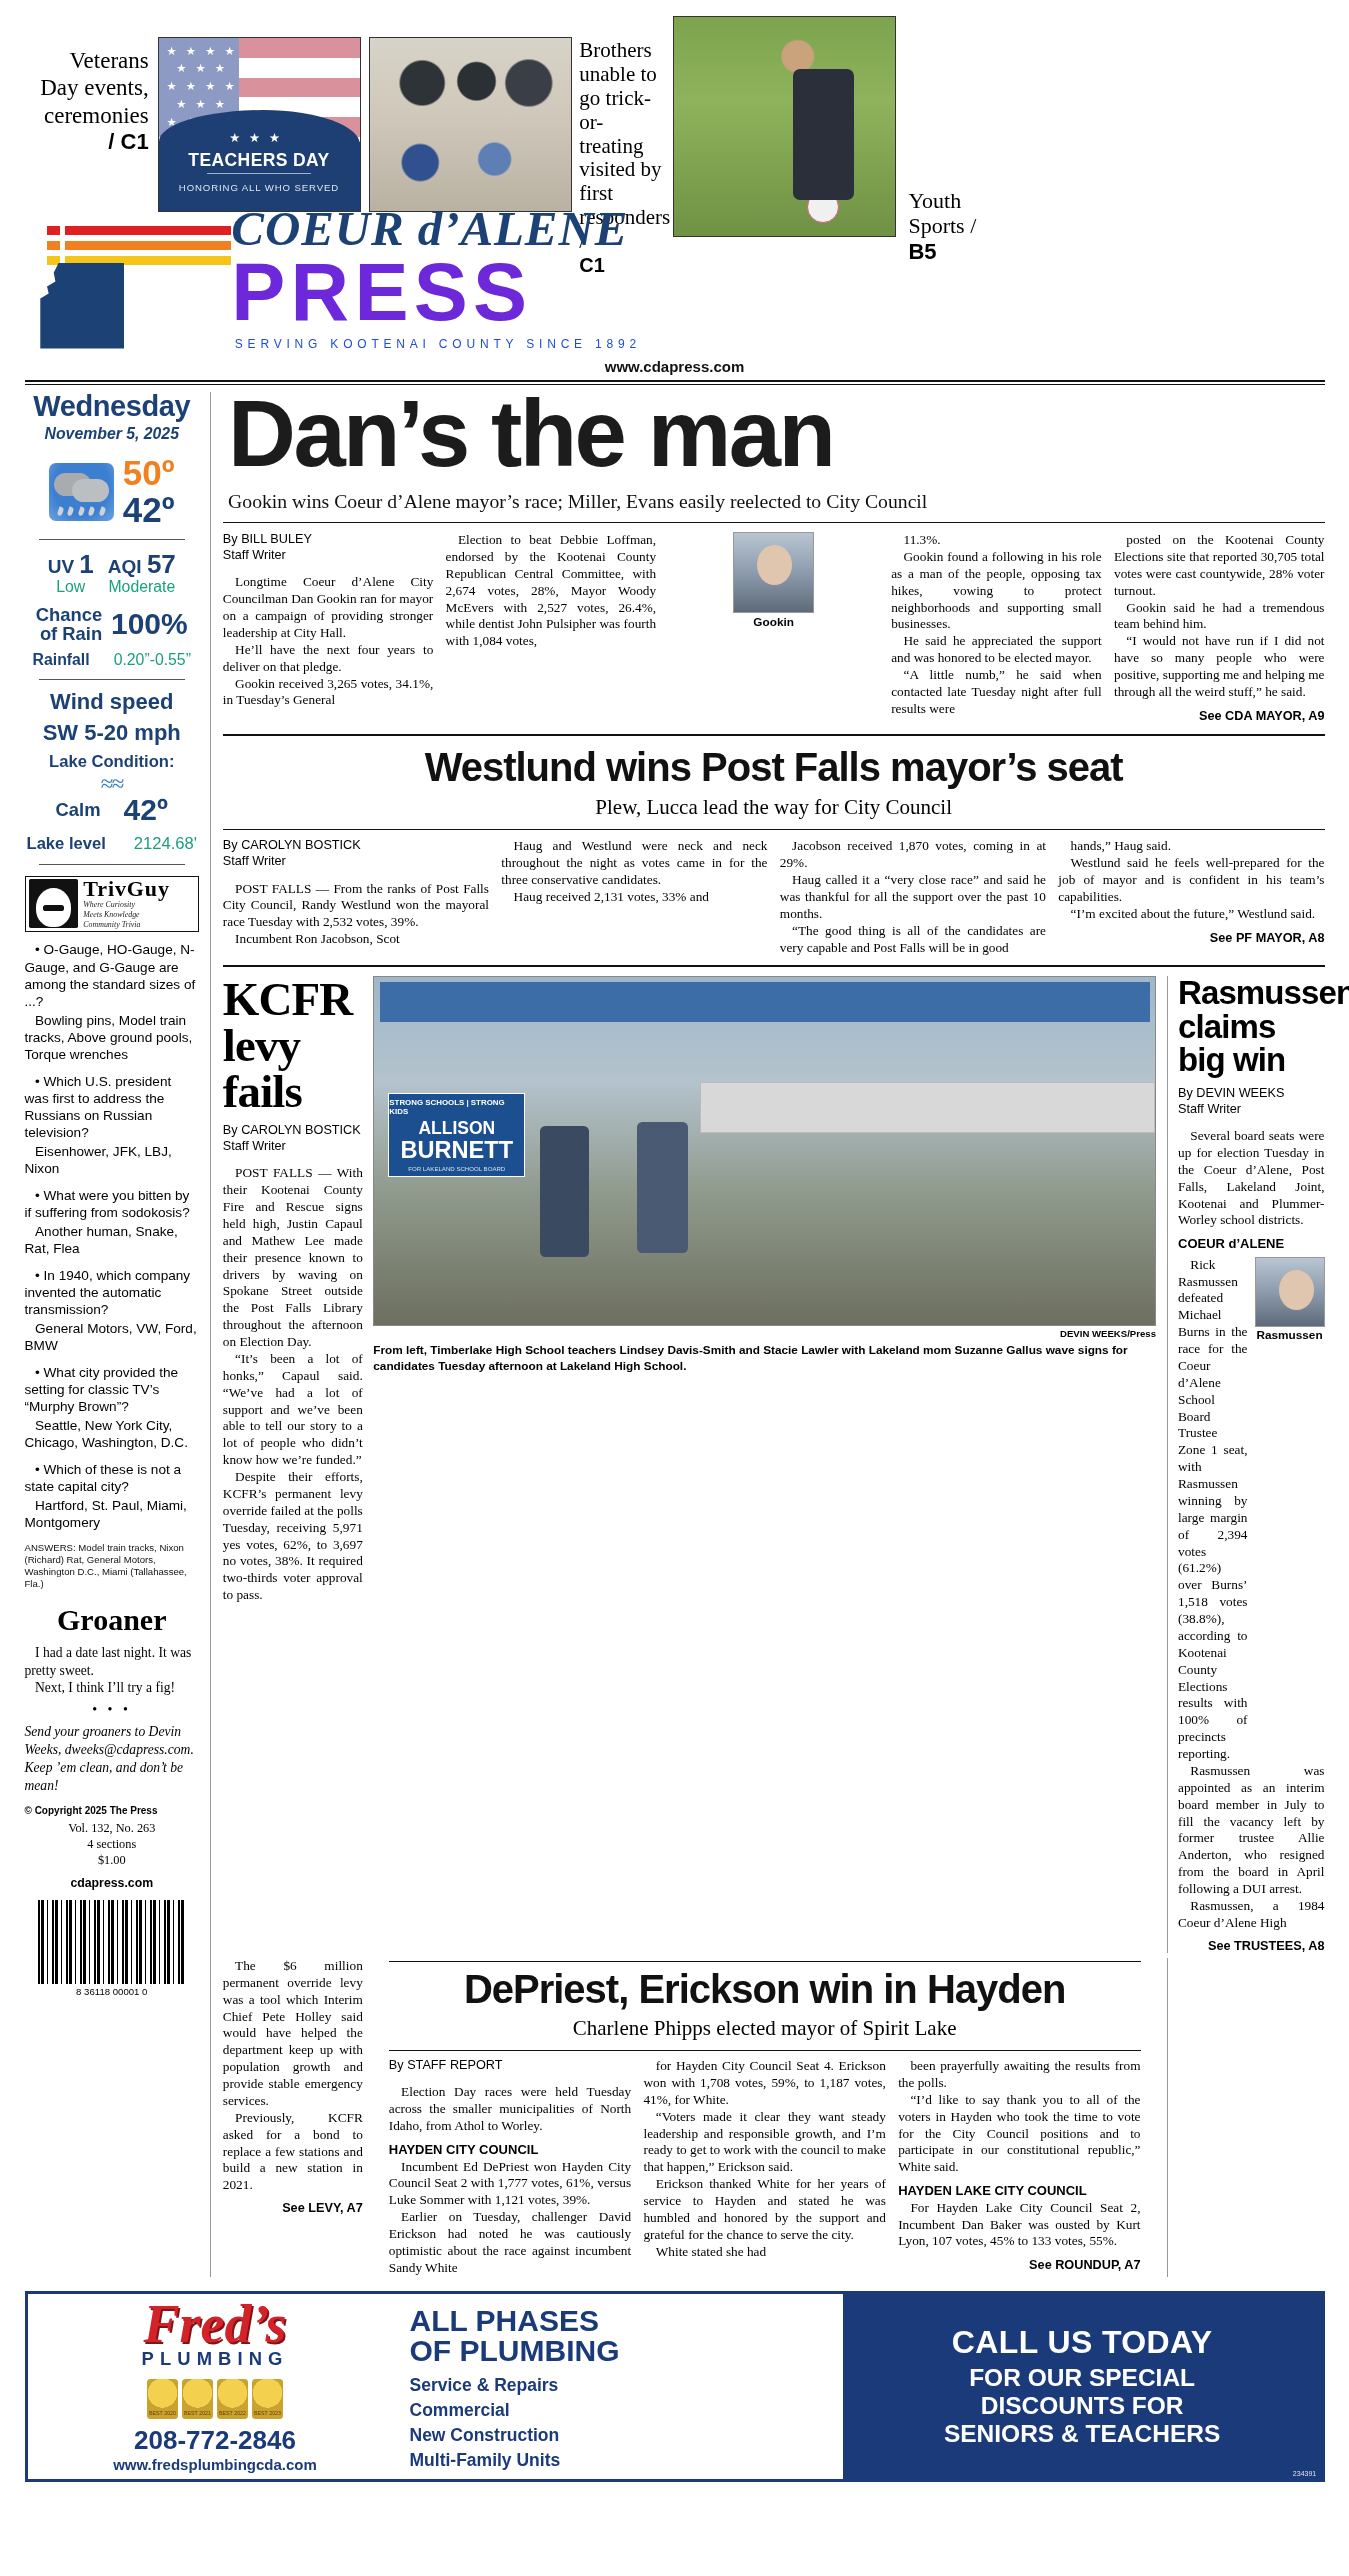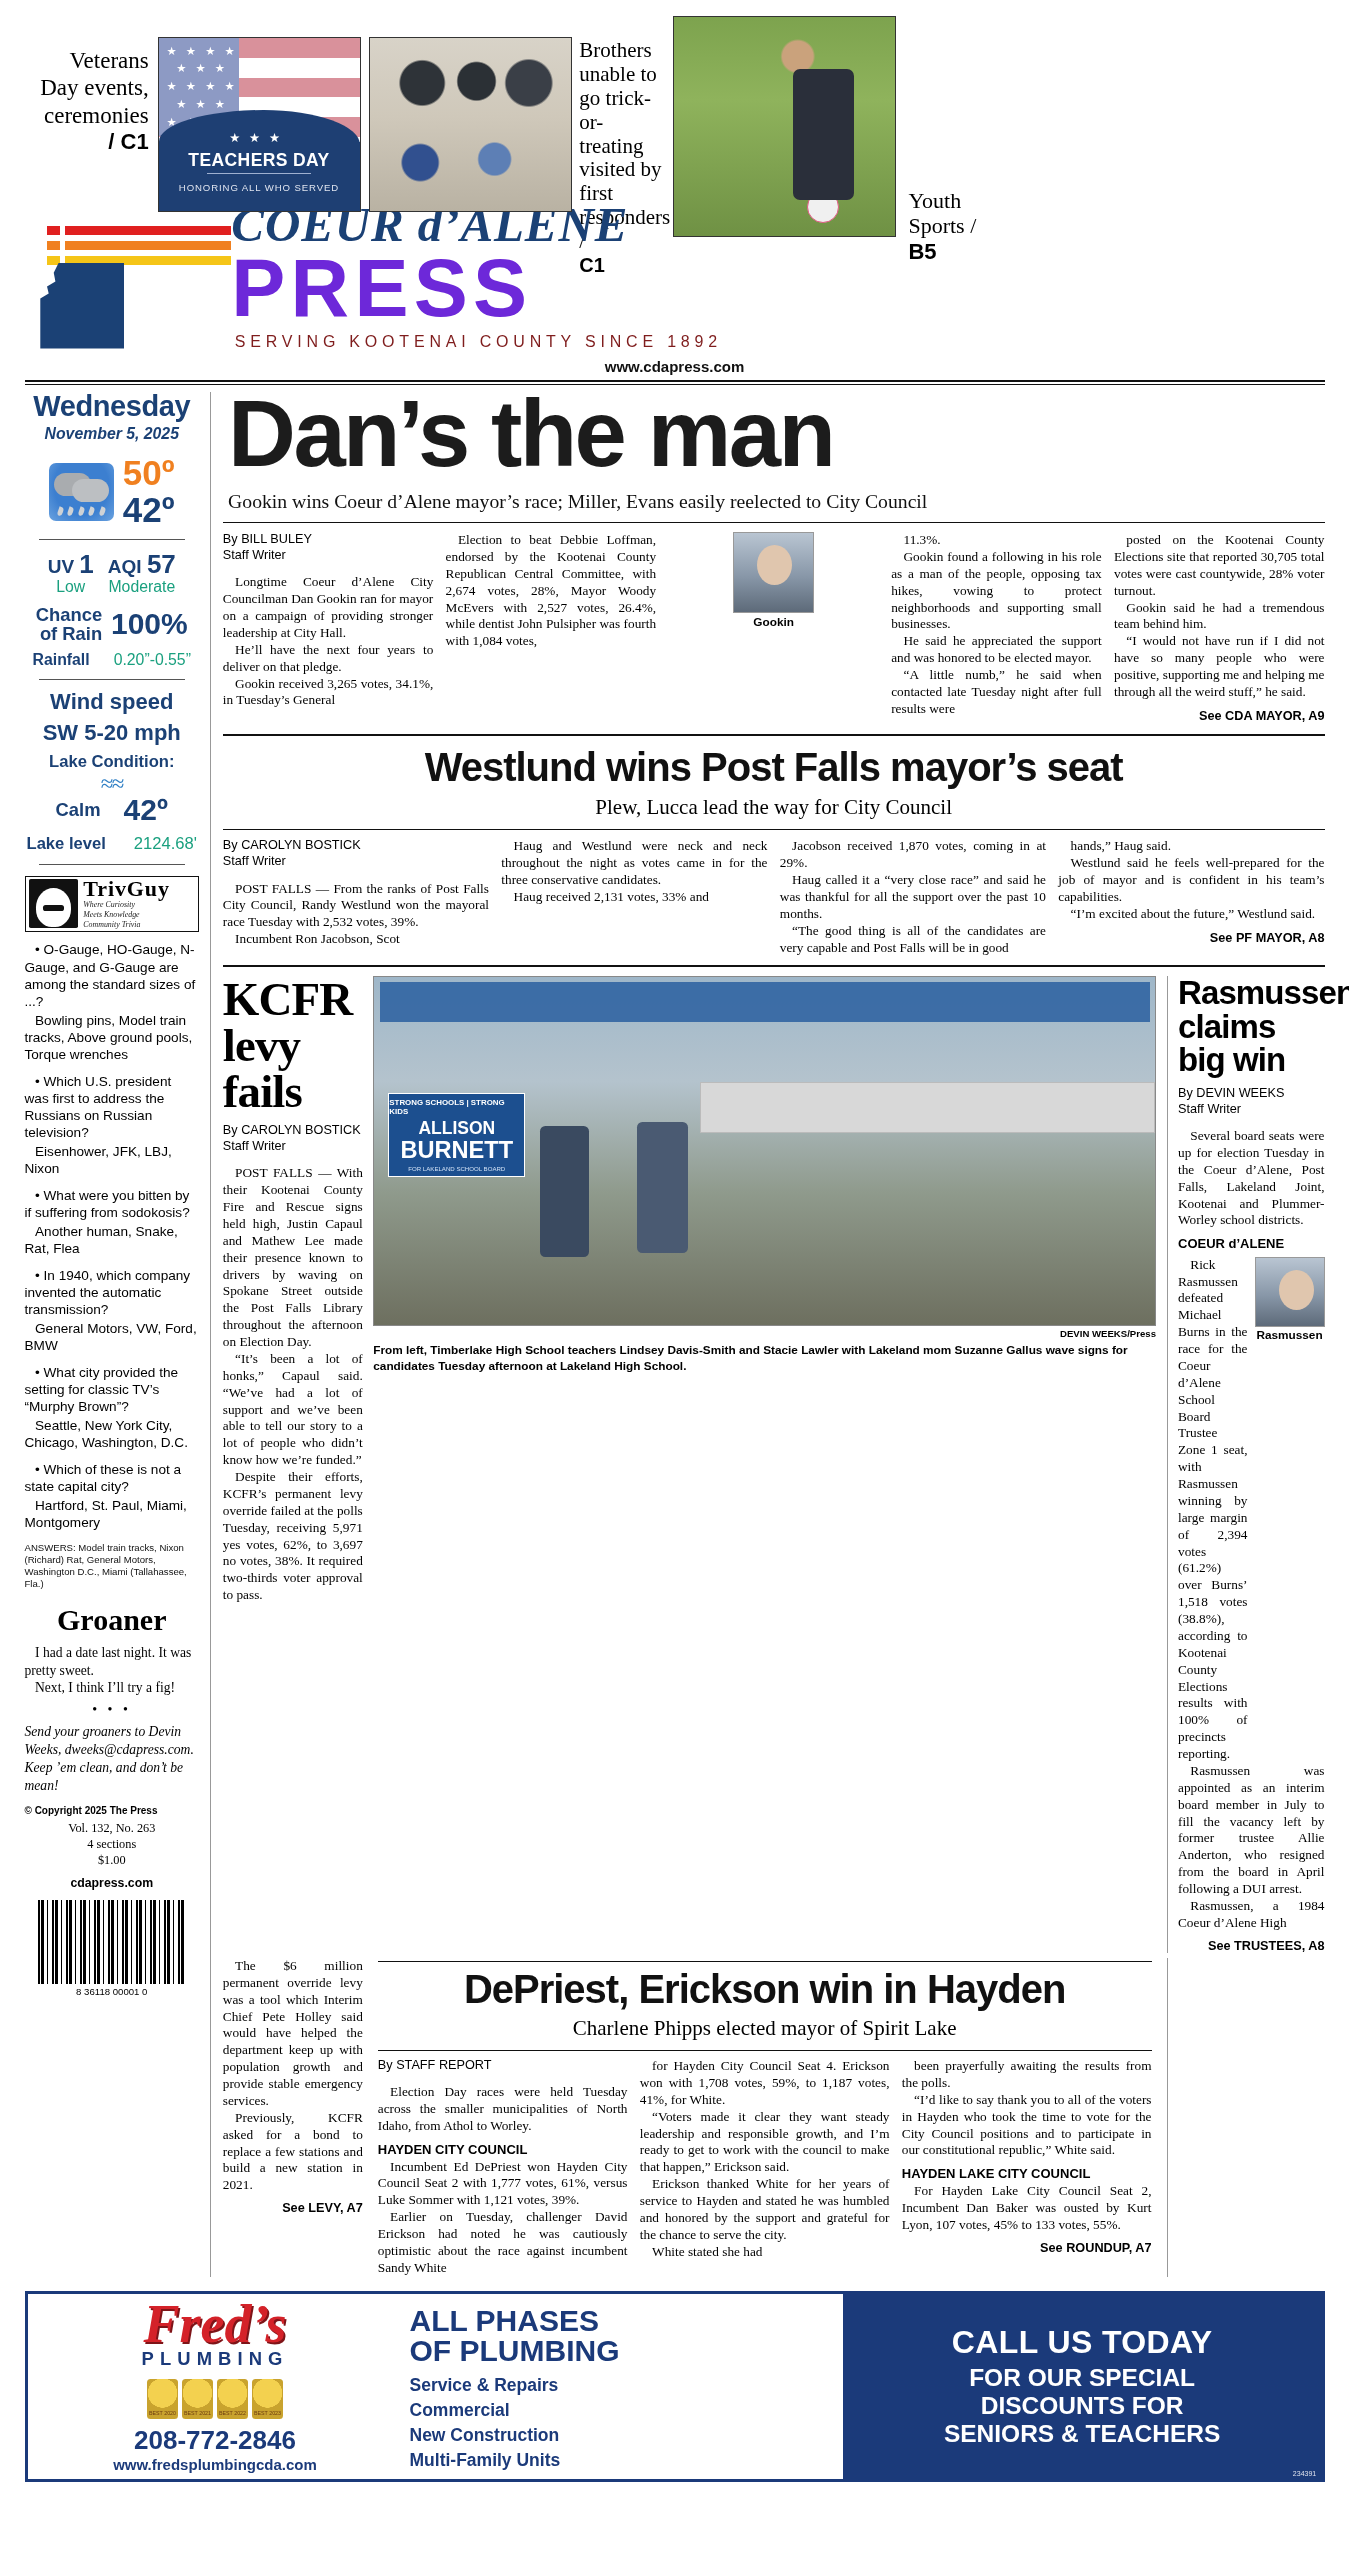--- a/index.html
+++ b/index.html
@@ -77,22 +77,22 @@
   .logo-idaho .l { height: 9.6px; margin-bottom: 5.3px; position: relative; }
   .logo-idaho .l .tick { position:absolute; left:0; top:0; width:12.3px; height:100%; }
   .logo-idaho .l .bar  { position:absolute; left:17.5px; right:-96px; top:0; height:100%; }
   .logo-idaho .shape { position: absolute; left: 7px; top: 42px; width: 84px; height: 86px; background: #1b4175;
      clip-path: polygon(22% 0%, 100% 0%, 100% 100%, 0% 100%, 0% 42%, 10% 36%, 8% 28%, 18% 22%, 16% 12%); }
   .mast-title { margin-left: 95px; }
   .mast-cda { font-family: "Liberation Serif", serif; font-weight: bold; font-style: italic;
     font-size: 49px; color: #1b4175; letter-spacing: 0.9px; line-height: 1; }
   .mast-press { font-family: "Liberation Sans", sans-serif; font-weight: bold; font-size: 81px;
     color: #6d28d9; letter-spacing: 5.3px; line-height: .92; margin-top: 1.8px; }
-  .mast-serving { font-family: "Liberation Sans", sans-serif; font-size: 16px; letter-spacing: 4.8px;
-    color: #7f1d1d; margin-top: 7px; padding-left: 3.5px; }
+  .mast-serving { font-family: "Liberation Sans", sans-serif; font-size: 12px; letter-spacing: 4.8px;
+    color: #1d4ed8; margin-top: 7px; padding-left: 3.5px; }
   .mast-web { text-align: center; font-family: "Liberation Sans", sans-serif; font-weight: bold;
     font-size: 15px; color: #111; margin-top: 7px; }
   .rule-thick { border-top: 2.6px solid #111; margin-top: 5.3px; }
   .rule-thin  { border-top: 0.9px solid #111; margin-top: 2.6px; }
 
   
   .body-wrap { display: flex; margin-top: 7px; }
   .leftcol { width: 186px; flex: none; border-right: 0.9px solid #999; padding-right: 10.5px; }
   .maincol { flex: 1; padding-left: 12.3px; }
 
@@ -557,21 +557,21 @@
             </div>
           </div>
           <div class="col">
             <p>Rasmussen was appointed as an interim board member in July to fill the vacancy left by former trustee Allie Anderton, who resigned from the board in April following a DUI arrest.</p>
             <p>Rasmussen, a 1984 Coeur d’Alene High</p>
           </div>
           <div class="jump">See TRUSTEES, A8</div>
         </div>
       </div>
 
-      <div style="display:flex;gap:15px;margin-top:5.3px">
+      <div style="display:flex;gap:26px;margin-top:5.3px">
         <div style="width:140px">
           <div class="col">
             <p>The $6 million permanent override levy was a tool which Interim Chief Pete Holley said would have helped the department keep up with population growth and provide stable emergency services.</p>
             <p>Previously, KCFR asked for a bond to replace a few stations and build a new station in 2021.</p>
           </div>
           <div class="jump">See LEVY, A7</div>
         </div>
 
         <div style="flex:1">
           <div class="rule-thin" style="margin-bottom:7px"></div>

